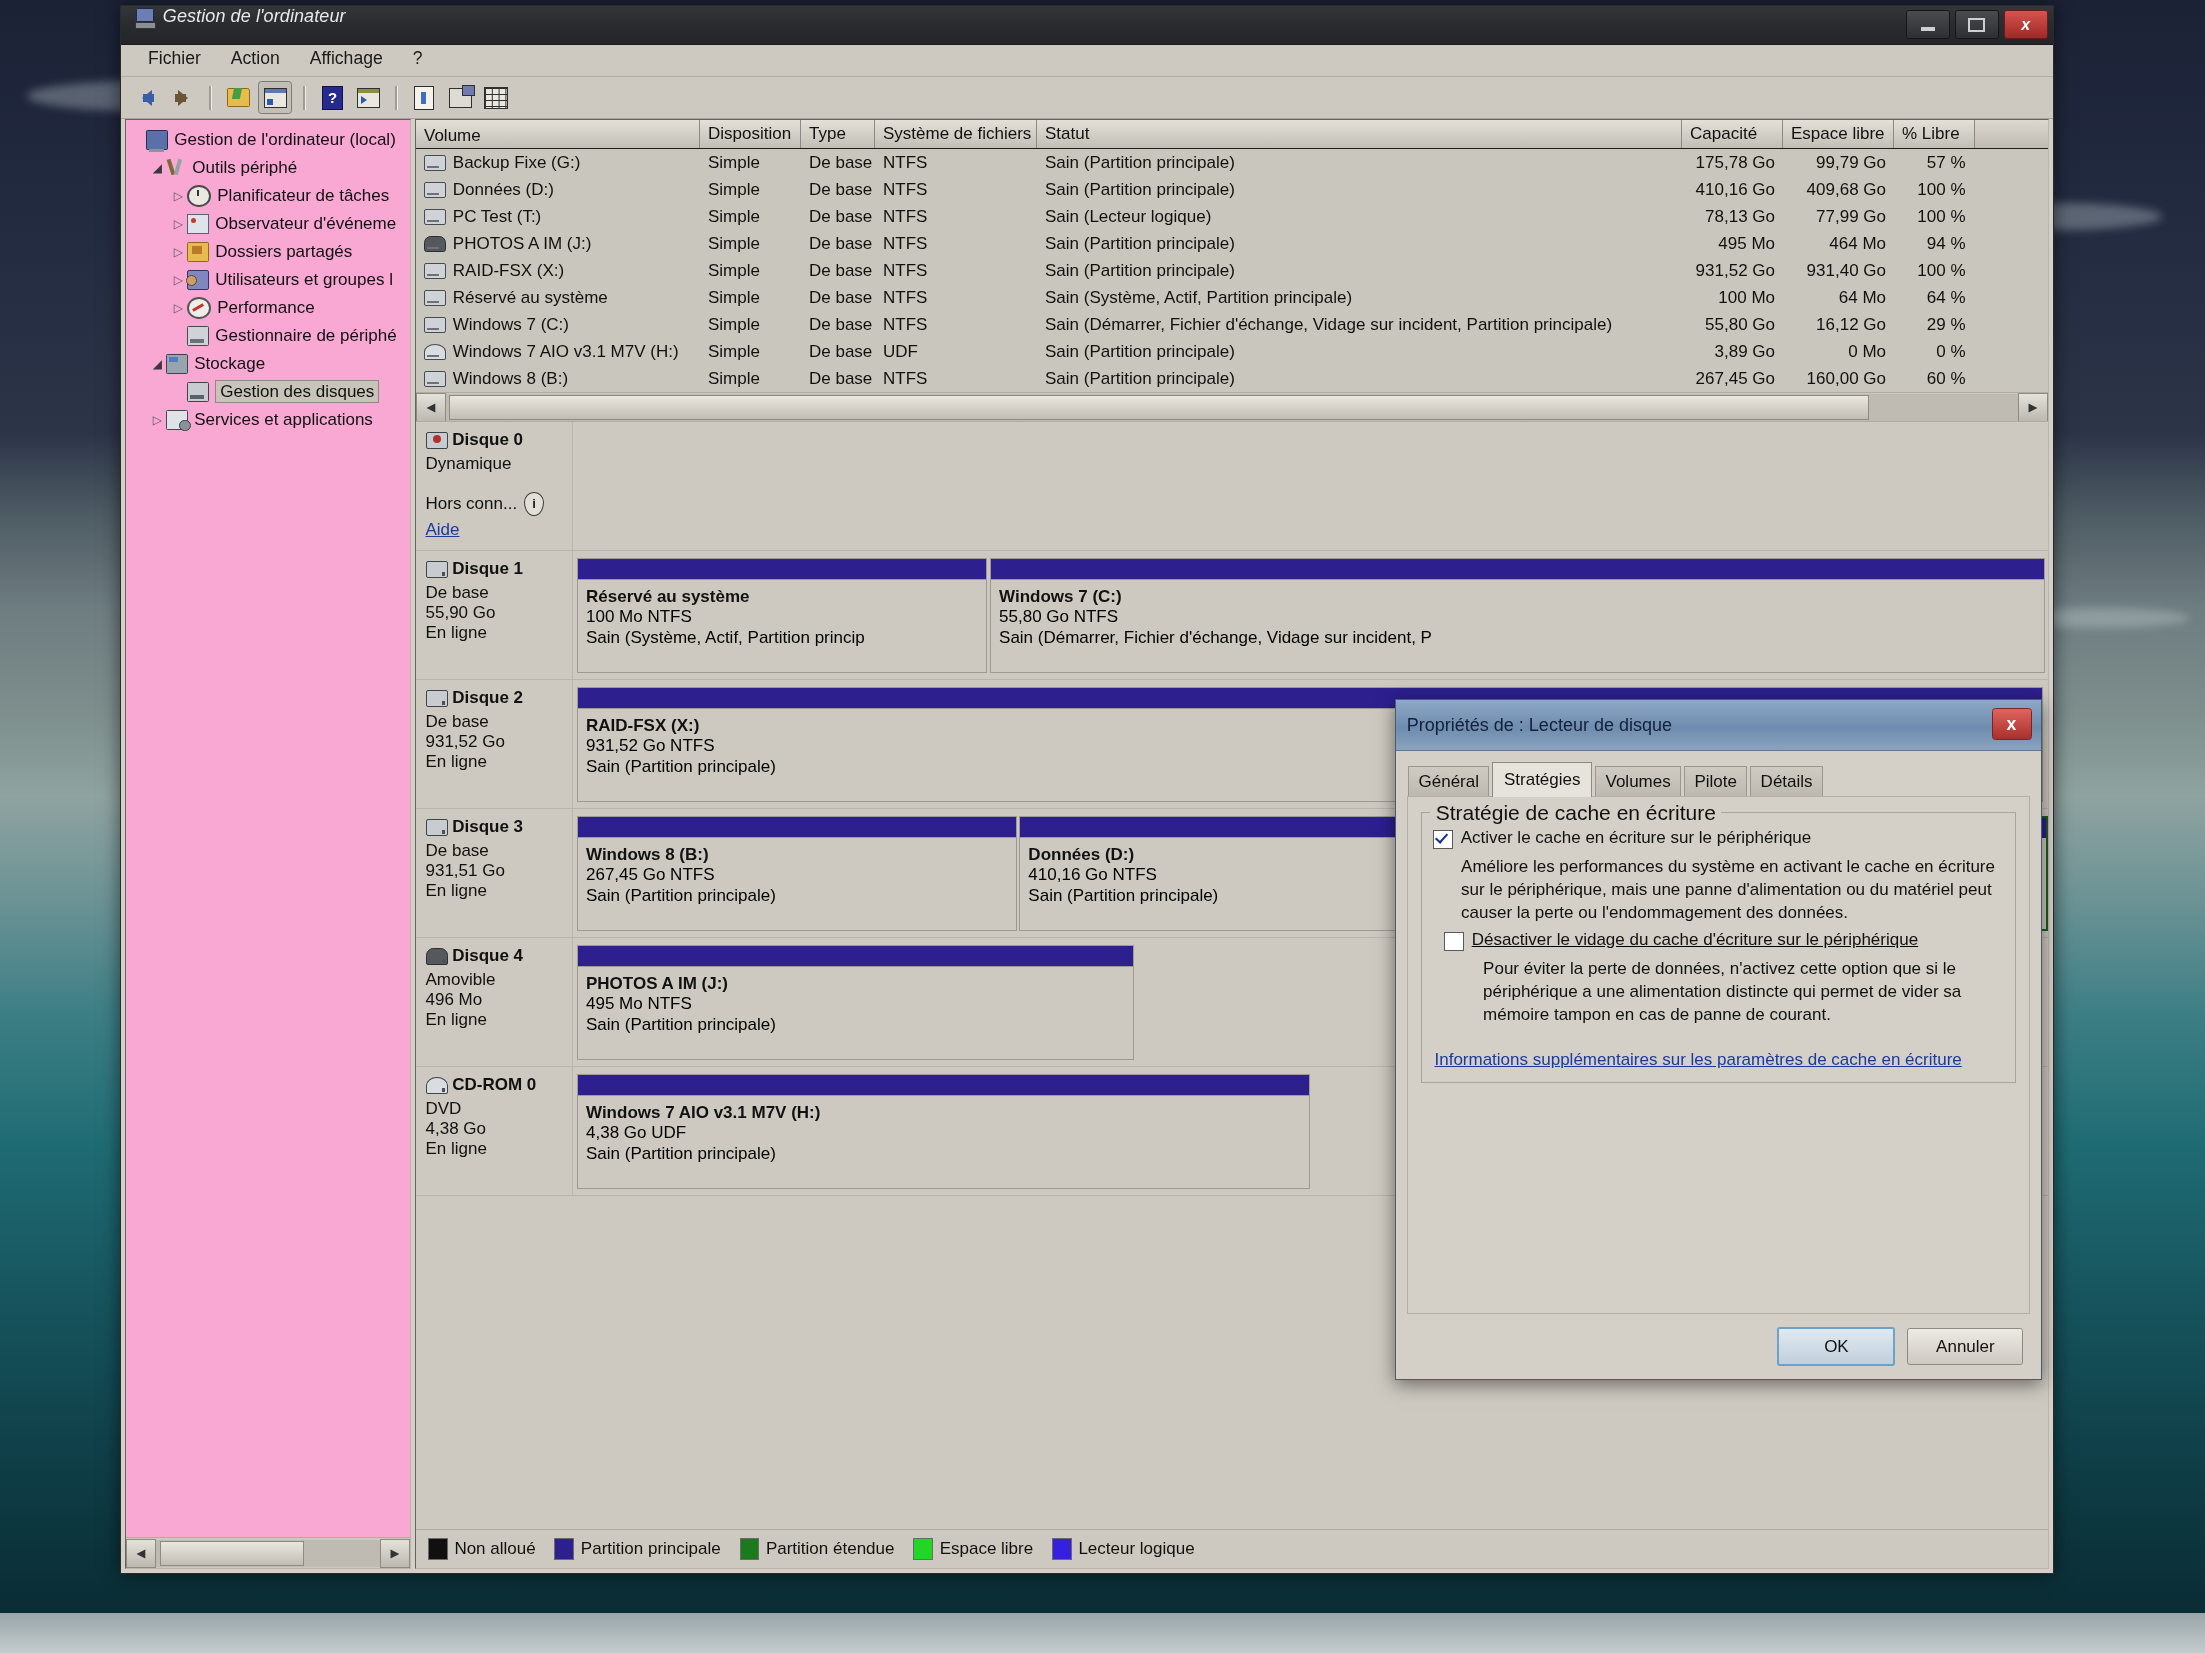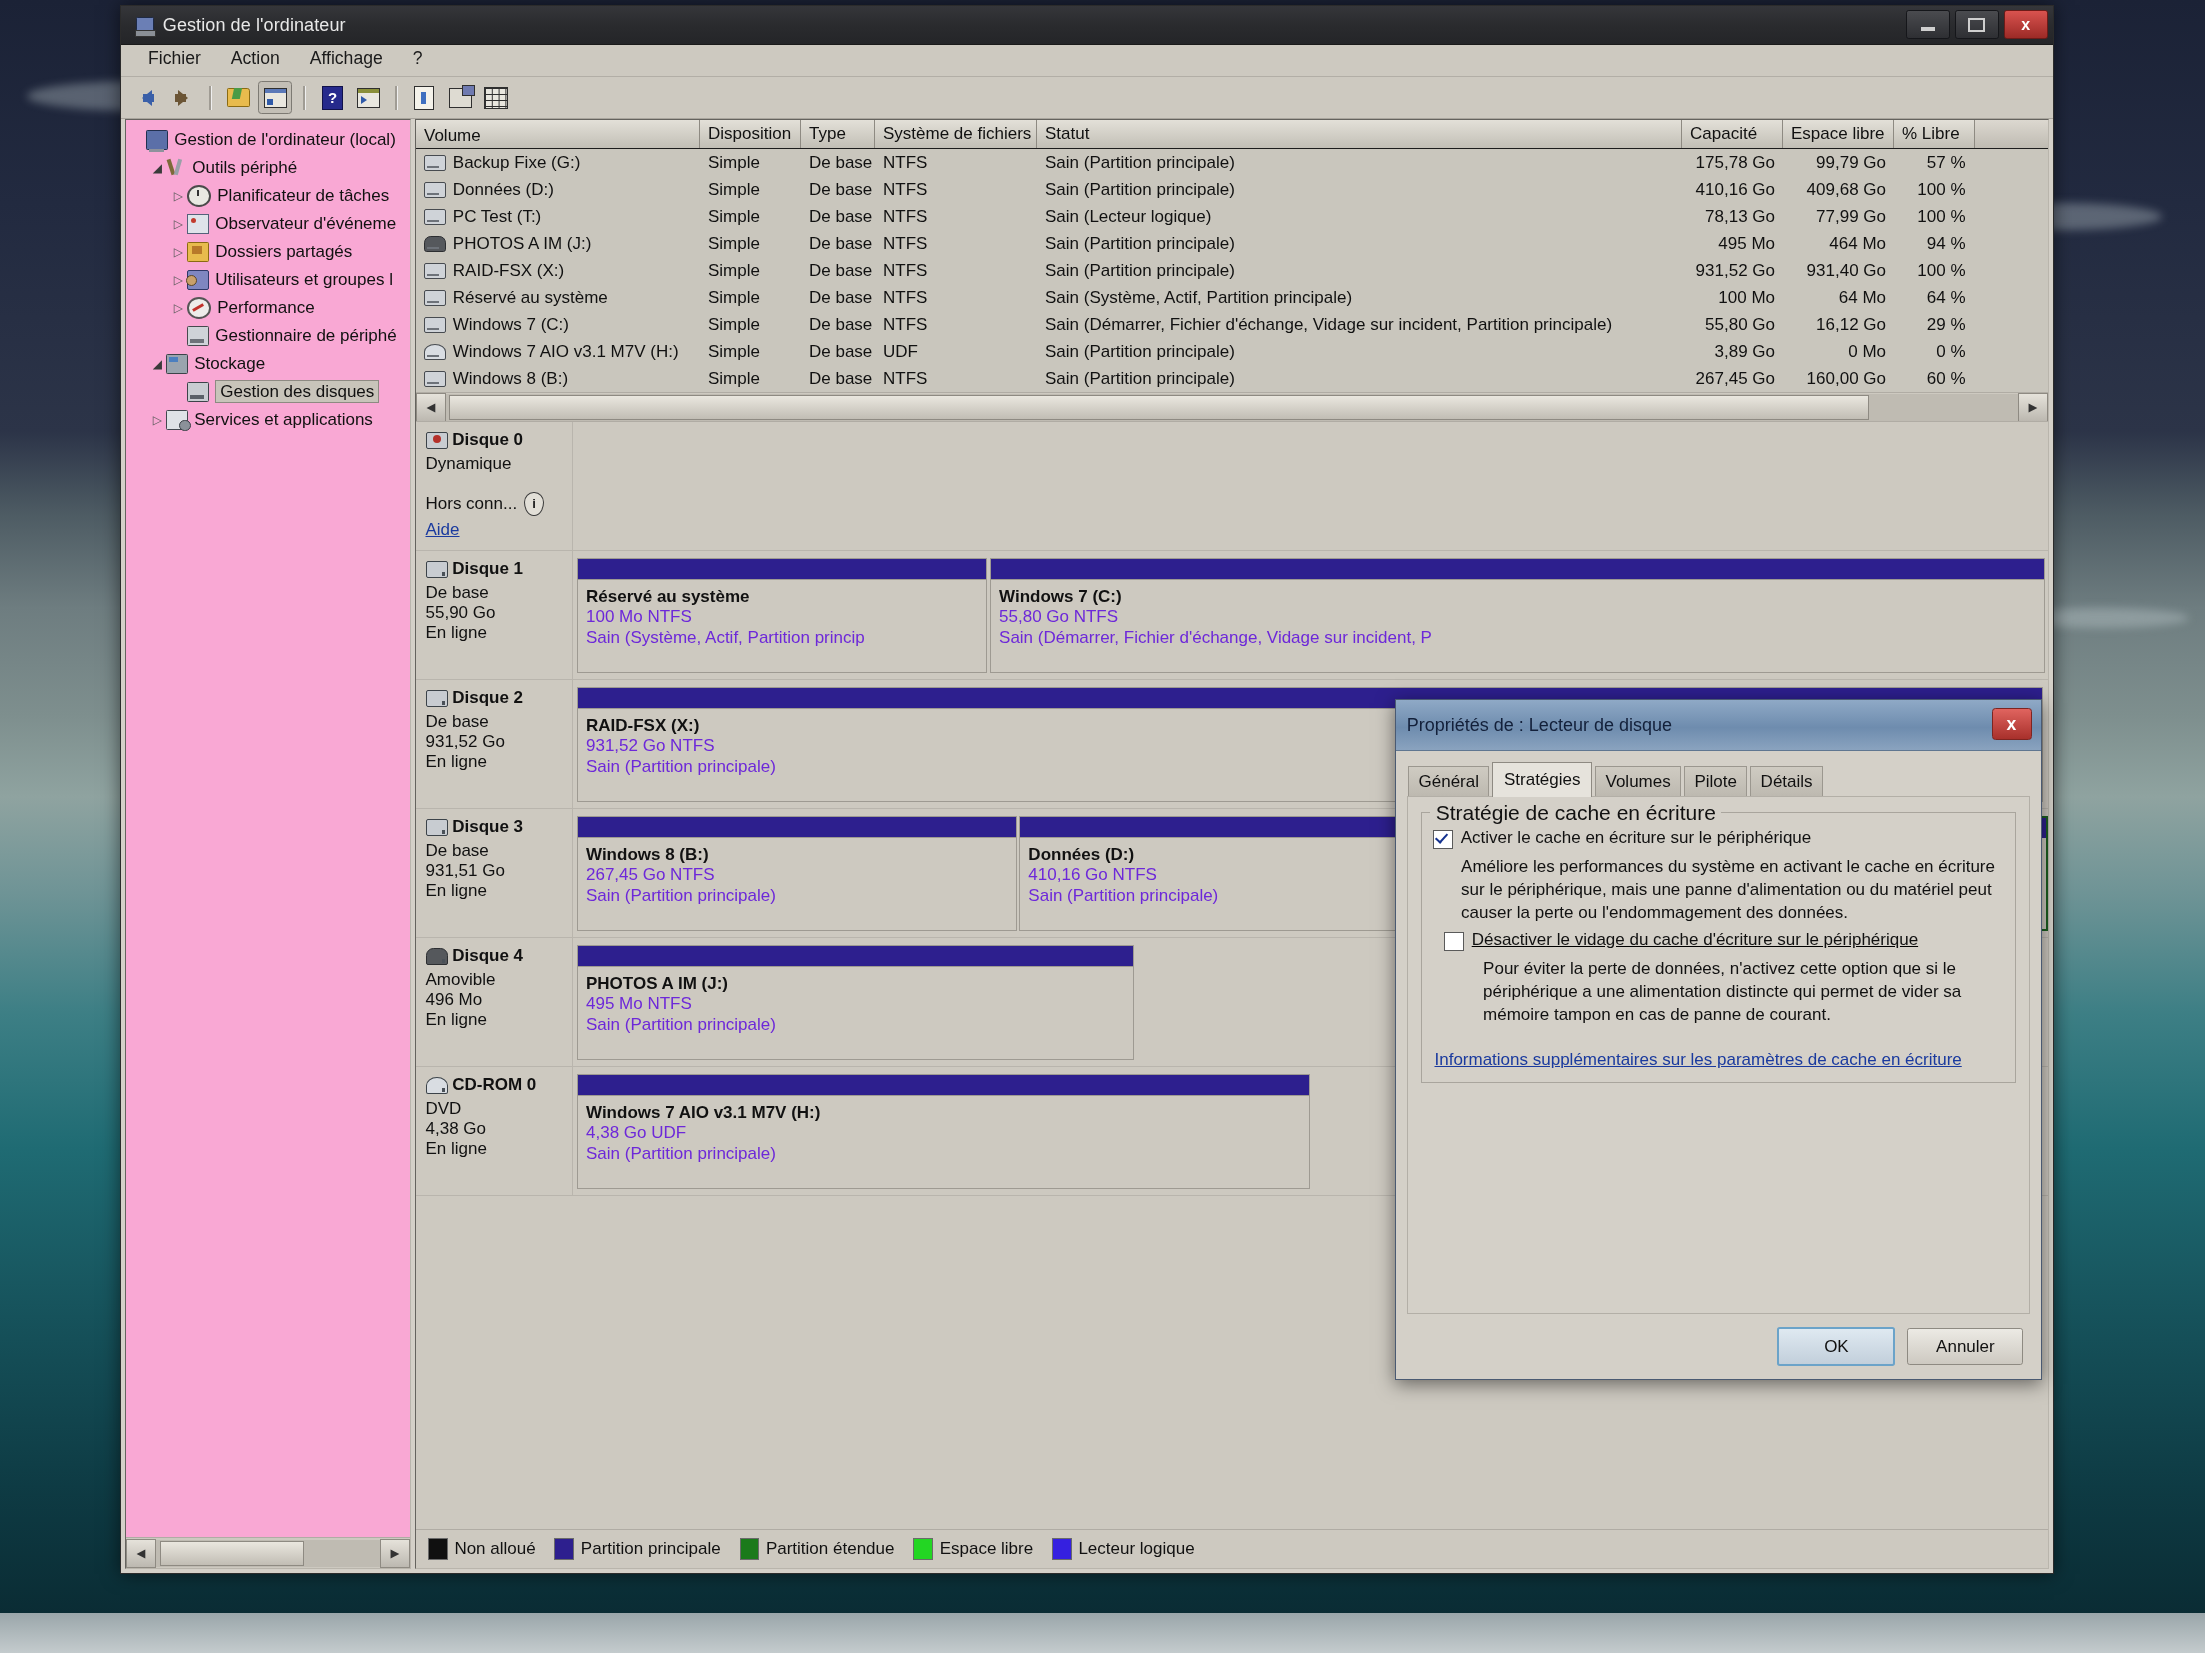--- a/index.html
+++ b/index.html
@@ -30,22 +30,23 @@
   
   #mmc{
     position:absolute;left:120px;top:5.4px;width:1932px;height:1567px;
     background:#d4d0c8;
     border:0.7px solid #2b2b2b;
     box-shadow:0 0 17.6px rgba(0,0,0,.55);
     display:flex;flex-direction:column;
   }
   #titlebar{
     height:38px;background:linear-gradient(to bottom,#35363a,#2a2b2e 50%,#242528);
-    display:flex;align-items:center;padding:0 5.4px;position:relative;
+    display:flex;padding:0 5.4px;position:relative;
     border-bottom:0.7px solid #1a1a1a;
+    font-style:italic;
   }
   #titlebar .tl-icon{width:21.6px;height:21.6px;margin:0 8px 0 6.8px;position:relative;flex:none;}
   #titlebar .tl-icon .mon{position:absolute;left:2.7px;top:2px;width:16px;height:12px;background:#6b7fb5;border:1.4px solid #1e2a45;border-radius:1.4px;}
   #titlebar .tl-icon .base{position:absolute;left:1.4px;top:15.5px;width:19px;height:4.7px;background:#8a8f96;border:0.7px solid #333;}
   #titlebar .tl-title{color:#e8e8e8;font-size:18px;letter-spacing:0.1px;}
   .winbtns{position:absolute;right:5.4px;top:4px;display:flex;gap:4.7px;}
   .winbtn{width:42px;height:27px;background:linear-gradient(to bottom,#4a4b4f,#2e2f33);
     border:0.7px solid #15161a;border-radius:2.7px;display:flex;align-items:center;justify-content:center;}
   .winbtn span{display:block;}
   .wb-min span{width:13.5px;height:3.4px;background:#cfcfcf;margin-top:8px;}
@@ -167,21 +168,21 @@
   .info-circle{width:18px;height:21.6px;border:1.4px solid #3a3a3a;border-radius:50% 50% 50% 50%/45% 45% 60% 60%;
     display:flex;align-items:center;justify-content:center;font-size:13px;font-weight:bold;color:#1a1a1a;background:#e2dfd7;}
   .disk-info .aide{color:#1a3a9e;text-decoration:underline;font-size:17px;margin-top:4px;display:inline-block;}
   .disk-parts{flex:1;display:flex;padding:6.8px 5.4px 6.8px 4px;box-sizing:border-box;gap:2.7px;min-width:0;}
   .part{box-sizing:border-box;display:flex;flex-direction:column;min-width:0;}
   .part .capbar{height:20px;background:#2d1f8e;border:0.7px solid #9e9a92;border-bottom:none;}
   .part .pbody{flex:1;border:0.7px solid #9e9a92;background:#cdc9c0;padding:6.8px 0 0 8px;box-sizing:border-box;overflow:hidden;}
   .part.selected .capbar{border:2px solid #1b5e20;border-bottom:none;}
   .part.selected .pbody{border:2px solid #1b5e20;border-top:none;}
   .part .pname{font-size:17px;font-weight:bold;color:#111;white-space:nowrap;}
-  .part .pline{font-size:17px;color:#6d28d9;white-space:nowrap;line-height:1.22;}
+  .part .pline{font-size:17px;color:#000000;white-space:nowrap;line-height:1.22;}
   .emptybox{flex:1;border:none;}
 
   
   #legend{height:38px;background:#cdc9c0;border-top:1.4px solid #b0aca4;display:flex;align-items:center;padding-left:12px;gap:6.8px;}
   .lg{display:flex;align-items:center;margin-right:12px;}
   .lg .sw{width:17.6px;height:20px;margin-right:6.8px;border:0.7px solid #6a6a6a;}
   .lg .lb{font-size:17px;color:#111;white-space:nowrap;}
 
   
   #dlg{

